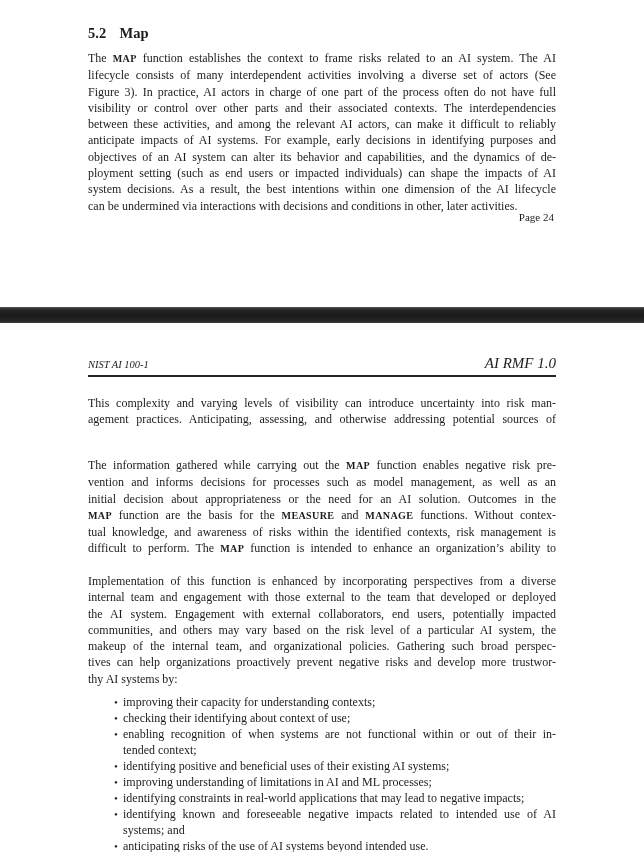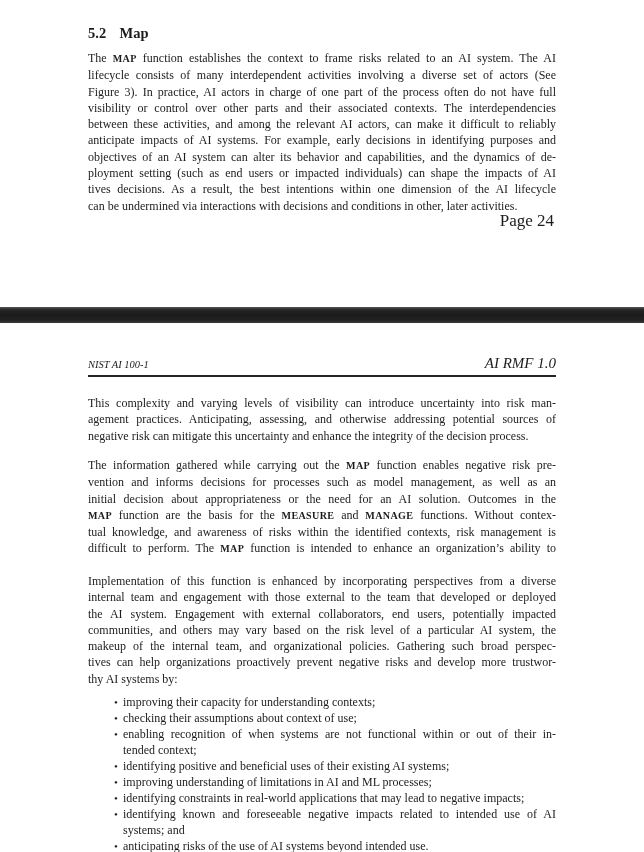--- a/index.html
+++ b/index.html
@@ -18,21 +18,21 @@
   .section-heading { top: 13px; font-size: 14.5px; font-weight: bold; letter-spacing: 0.1px; }
   .section-heading .num { margin-right: 13px; }
 
   .para { font-size: 12px; line-height: 16.3px; }
   .pline { text-align: justify; text-align-last: justify; -moz-text-align-last: justify; text-justify: inter-word; }
   .pline.last { text-align-last: left; -moz-text-align-last: left; }
   .sc { font-weight: bold; font-size: 0.84em; letter-spacing: 0.35px; }
 
   #para-top { top: 50px; }
 
-  .page-footer { top: 211px; font-size: 17px; text-align: right; padding-right: 2px; box-sizing: border-box; }
+  .page-footer { top: 211px; font-size: 11px; text-align: right; padding-right: 2px; box-sizing: border-box; }
 
   
   .page-divider {
     position: absolute; left: 0; top: 307px; width: 644px; height: 16px;
     background: linear-gradient(180deg, #555 0%, #262626 18%, #1a1a1a 50%, #222 82%, #3a3a3a 100%);
   }
 
   
   .running-header { top: 355px; display: flex; justify-content: space-between; align-items: baseline; font-style: italic; }
   .rh-left { font-size: 10.5px; }
@@ -59,40 +59,39 @@
 
     <div id="para-top" class="col para">
         <div class="pline">The <span class="sc">MAP</span> function establishes the context to frame risks related to an AI system. The AI</div>
         <div class="pline">lifecycle consists of many interdependent activities involving a diverse set of actors (See</div>
         <div class="pline">Figure 3). In practice, AI actors in charge of one part of the process often do not have full</div>
         <div class="pline">visibility or control over other parts and their associated contexts. The interdependencies</div>
         <div class="pline">between these activities, and among the relevant AI actors, can make it difficult to reliably</div>
         <div class="pline">anticipate impacts of AI systems. For example, early decisions in identifying purposes and</div>
         <div class="pline">objectives of an AI system can alter its behavior and capabilities, and the dynamics of de-</div>
         <div class="pline">ployment setting (such as end users or impacted individuals) can shape the impacts of AI</div>
-        <div class="pline">tives decisions. As a result, the best intentions within one dimension of the AI lifecycle</div>
+        <div class="pline">system decisions. As a result, the best intentions within one dimension of the AI lifecycle</div>
         <div class="pline last">can be undermined via interactions with decisions and conditions in other, later activities.</div>
       </div>
 
     <div class="col page-footer">Page 24</div>
   </section>
 
   <div class="page-divider"></div>
 
   <section>
     <div class="col running-header">
       <span class="rh-left">NIST AI 100-1</span>
       <span class="rh-right">AI RMF 1.0</span>
     </div>
     <div class="header-rule"></div>
 
     <div id="para-a" class="col para">
         <div class="pline">This complexity and varying levels of visibility can introduce uncertainty into risk man-</div>
         <div class="pline">agement practices. Anticipating, assessing, and otherwise addressing potential sources of</div>
-        <div class="pline last">negative risk can mitigate this uncertainty and enhance the integrity of the decision process.</div>
       </div>
 
     <div id="para-b" class="col para">
         <div class="pline">The information gathered while carrying out the <span class="sc">MAP</span> function enables negative risk pre-</div>
         <div class="pline">vention and informs decisions for processes such as model management, as well as an</div>
         <div class="pline">initial decision about appropriateness or the need for an AI solution.  Outcomes in the</div>
         <div class="pline"><span class="sc">MAP</span> function are the basis for the <span class="sc">MEASURE</span> and <span class="sc">MANAGE</span> functions.  Without contex-</div>
         <div class="pline">tual knowledge, and awareness of risks within the identified contexts, risk management is</div>
         <div class="pline">difficult to perform. The <span class="sc">MAP</span> function is intended to enhance an organization’s ability to</div>
       </div>
@@ -110,21 +109,21 @@
     <div class="col bullet-list">
       <div class="bullet">
         <span class="marker">•</span>
         <div>
             <div class="pline last">improving their capacity for understanding contexts;</div>
           </div>
       </div>
       <div class="bullet">
         <span class="marker">•</span>
         <div>
-            <div class="pline last">checking their assumptions about context of use;</div>
+            <div class="pline last">checking their identifying about context of use;</div>
           </div>
       </div>
       <div class="bullet">
         <span class="marker">•</span>
         <div>
             <div class="pline">enabling recognition of when systems are not functional within or out of their in-</div>
             <div class="pline last">tended context;</div>
           </div>
       </div>
       <div class="bullet">

